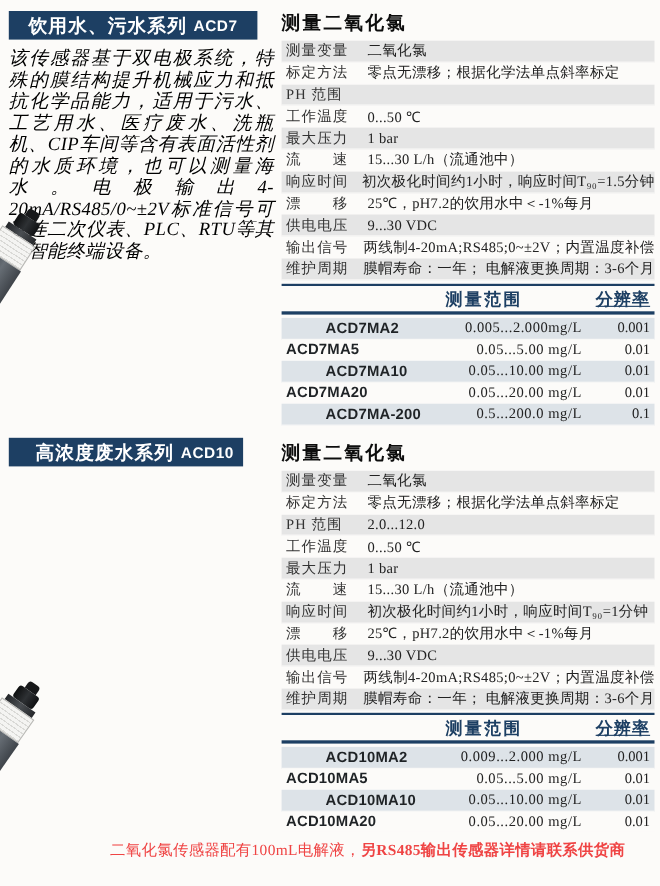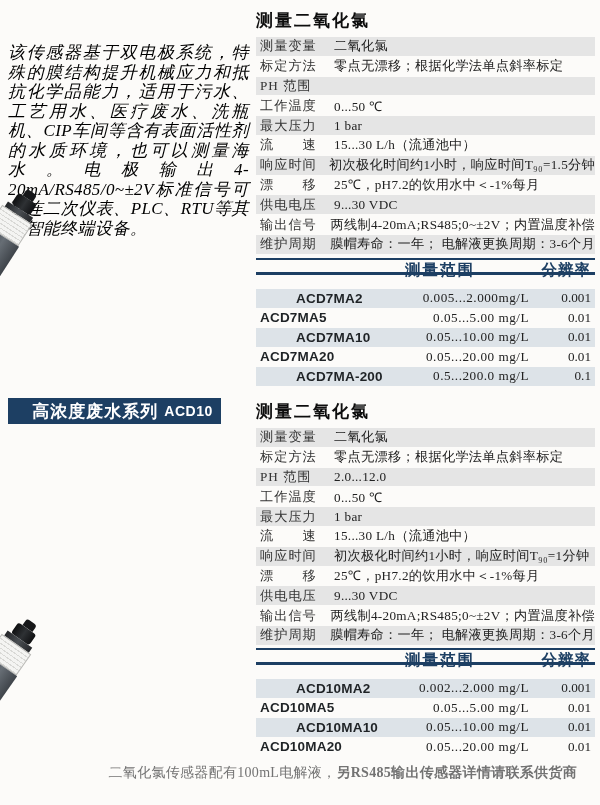--- a/index.html
+++ b/index.html
@@ -30,42 +30,42 @@
   .spec-table { position:absolute; left:256px; width:339px; }
   #spec1 { top:37px; }
   #spec2 { top:428px; }
   .spec-row { display:flex; align-items:center; height:19.8px; font-family:"Liberation Serif",serif;
               font-size:13.2px; color:#222; border-bottom:1px solid #fcfbf9; }
   .spec-row.alt { background:#e5e5e5; }
   .spec-label { width:78px; padding-left:4px; letter-spacing:1px; white-space:pre; color:#333; }
   .spec-value { flex:1; letter-spacing:.3px; white-space:nowrap; }
 
   
-  .range-hdr { position:absolute; left:256px; width:339px; height:17px;
+  .range-hdr { position:absolute; left:256px; width:339px; height:28px;
                border-top:2px solid #1d3f63; border-bottom:3px solid #1d3f63;
-               display:flex; align-items:flex-start;gap:16px; }
+               display:flex; align-items:flex-end;gap:16px; }
   #rhdr1 { top:258px; }
   #rhdr2 { top:648px; }
   .range-hdr .col-name { width:115px; }
   .range-hdr .col-range { flex:1; text-align:center; font-weight:bold; font-size:15.5px; color:#1d3f63; letter-spacing:2px; }
-  .range-hdr .col-res { width:86px; text-align:right; padding-right:4px; font-weight:bold; font-size:15.5px; color:#1d3f63; letter-spacing:1px; }
+  .range-hdr .col-res { width:86px; text-align:right; padding-right:4px; font-weight:bold; font-size:15.5px; color:#1d3f63; letter-spacing:1px;text-decoration:underline; }
 
   
   .model-table { position:absolute; left:256px; width:339px; }
   #models1 { top:289px; }
   #models2 { top:679px; }
   .model-row { display:flex; align-items:center; height:19.5px; border-bottom:1px solid #fcfbf9; }
   .model-row.alt { background:#dde3e8;padding-left:36px; }
   .m-name { width:115px; padding-left:4px; font-weight:bold; font-size:13.5px; color:#1f2326; letter-spacing:.2px; }
   .m-range { flex:1; text-align:right; font-family:"Liberation Serif",serif; font-size:13.2px; color:#222; letter-spacing:.5px; }
   .m-res { width:66px; text-align:right; padding-right:4px; font-family:"Liberation Serif",serif; font-size:13.2px; color:#222; }
 
   
-  .note { position:absolute; top:764px; left:82px; width:495px; text-align:right;
-          font-family:"Liberation Serif",serif; font-size:14px; color:#737373; white-space:nowrap; letter-spacing:.3px; }
+  .note { position:absolute; top:764px; left:100px; width:495px; 
+          font-family:"Liberation Serif",serif; font-size:14px; color:#ef4444; white-space:nowrap; letter-spacing:.3px; }
   .note b { font-weight:bold; }
 
   
   .probe { position:absolute; width:140px; }
   #probe1 { left:5px; top:192px; height:205px; }
   #probe2 { left:5px; top:622px; height:180px; }
   .probe-rot { width:38px; margin-left:8px; display:flex; flex-direction:column; align-items:center;
                transform-origin:19px 0; }
   #probe1 .probe-rot { transform:rotate(33deg); }
   #probe2 .probe-rot { transform:rotate(35deg); }
@@ -74,20 +74,24 @@
   .p-collar { width:30px; height:6px; background:linear-gradient(90deg,#242629,#4a4e52 50%,#26282b); }
   .p-label  { width:36px; height:26px; background:repeating-linear-gradient(180deg,#f4f4f2 0 3px,#d9d9d6 3px 4px);
               border:1px solid #b9b9b6; }
   .p-body   { width:38px; height:92px; background:linear-gradient(90deg,#3c4147,#5d646b 45%,#676e75 55%,#3f444a); }
 </style>
 </head>
 <body>
 
 <div class="page">
 
+  <div class="banner" id="banner1">
+    <span class="cjk">饮用水、污水系列</span>
+    <span class="model">ACD7</span>
+  </div>
 
   <div class="desc" id="desc1">该传感器基于双电极系统，特殊的膜结构提升机械应力和抵抗化学品能力，适用于污水、工艺用水、医疗废水、洗瓶机、CIP车间等含有表面活性剂的水质环境，也可以测量海水。电极输出4-20mA/RS485/0~±2V标准信号可直连二次仪表、PLC、RTU等其他智能终端设备。</div>
 
   <div class="probe" id="probe1">
     <div class="probe-rot">
       <div class="p-nipple"></div>
       <div class="p-cap"></div>
       <div class="p-collar"></div>
       <div class="p-label"></div>
       <div class="p-body"></div>
@@ -245,21 +249,21 @@
 
   <div class="range-hdr" id="rhdr2">
     <span class="col-name"></span>
     <span class="col-range">测量范围</span>
     <span class="col-res">分辨率</span>
   </div>
 
   <div class="model-table" id="models2">
     <div class="model-row alt">
         <span class="m-name">ACD10MA2</span>
-        <span class="m-range">0.002...2.000 mg/L</span>
+        <span class="m-range">0.009...2.000 mg/L</span>
         <span class="m-res">0.001</span>
       </div>
     <div class="model-row">
         <span class="m-name">ACD10MA5</span>
         <span class="m-range">0.05...5.00 mg/L</span>
         <span class="m-res">0.01</span>
       </div>
     <div class="model-row alt">
         <span class="m-name">ACD10MA10</span>
         <span class="m-range">0.05...10.00 mg/L</span>

